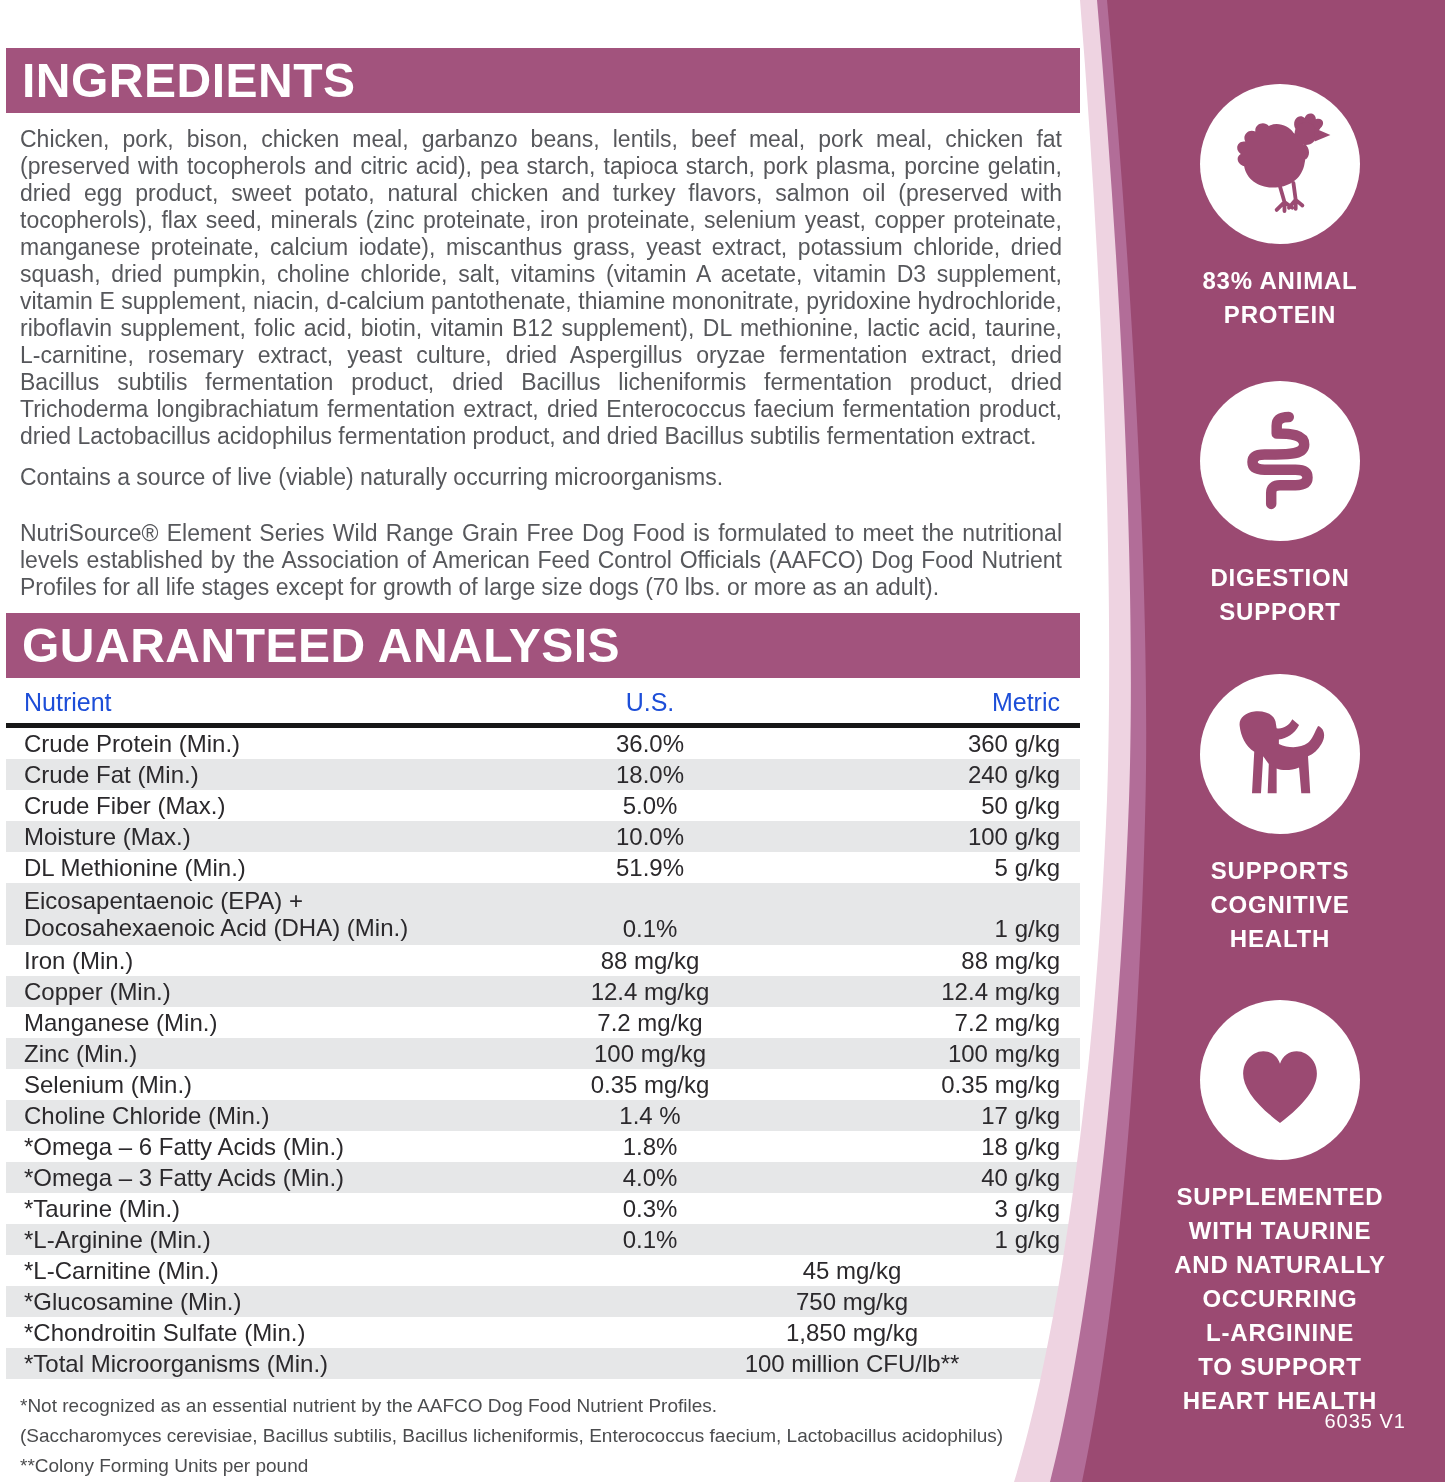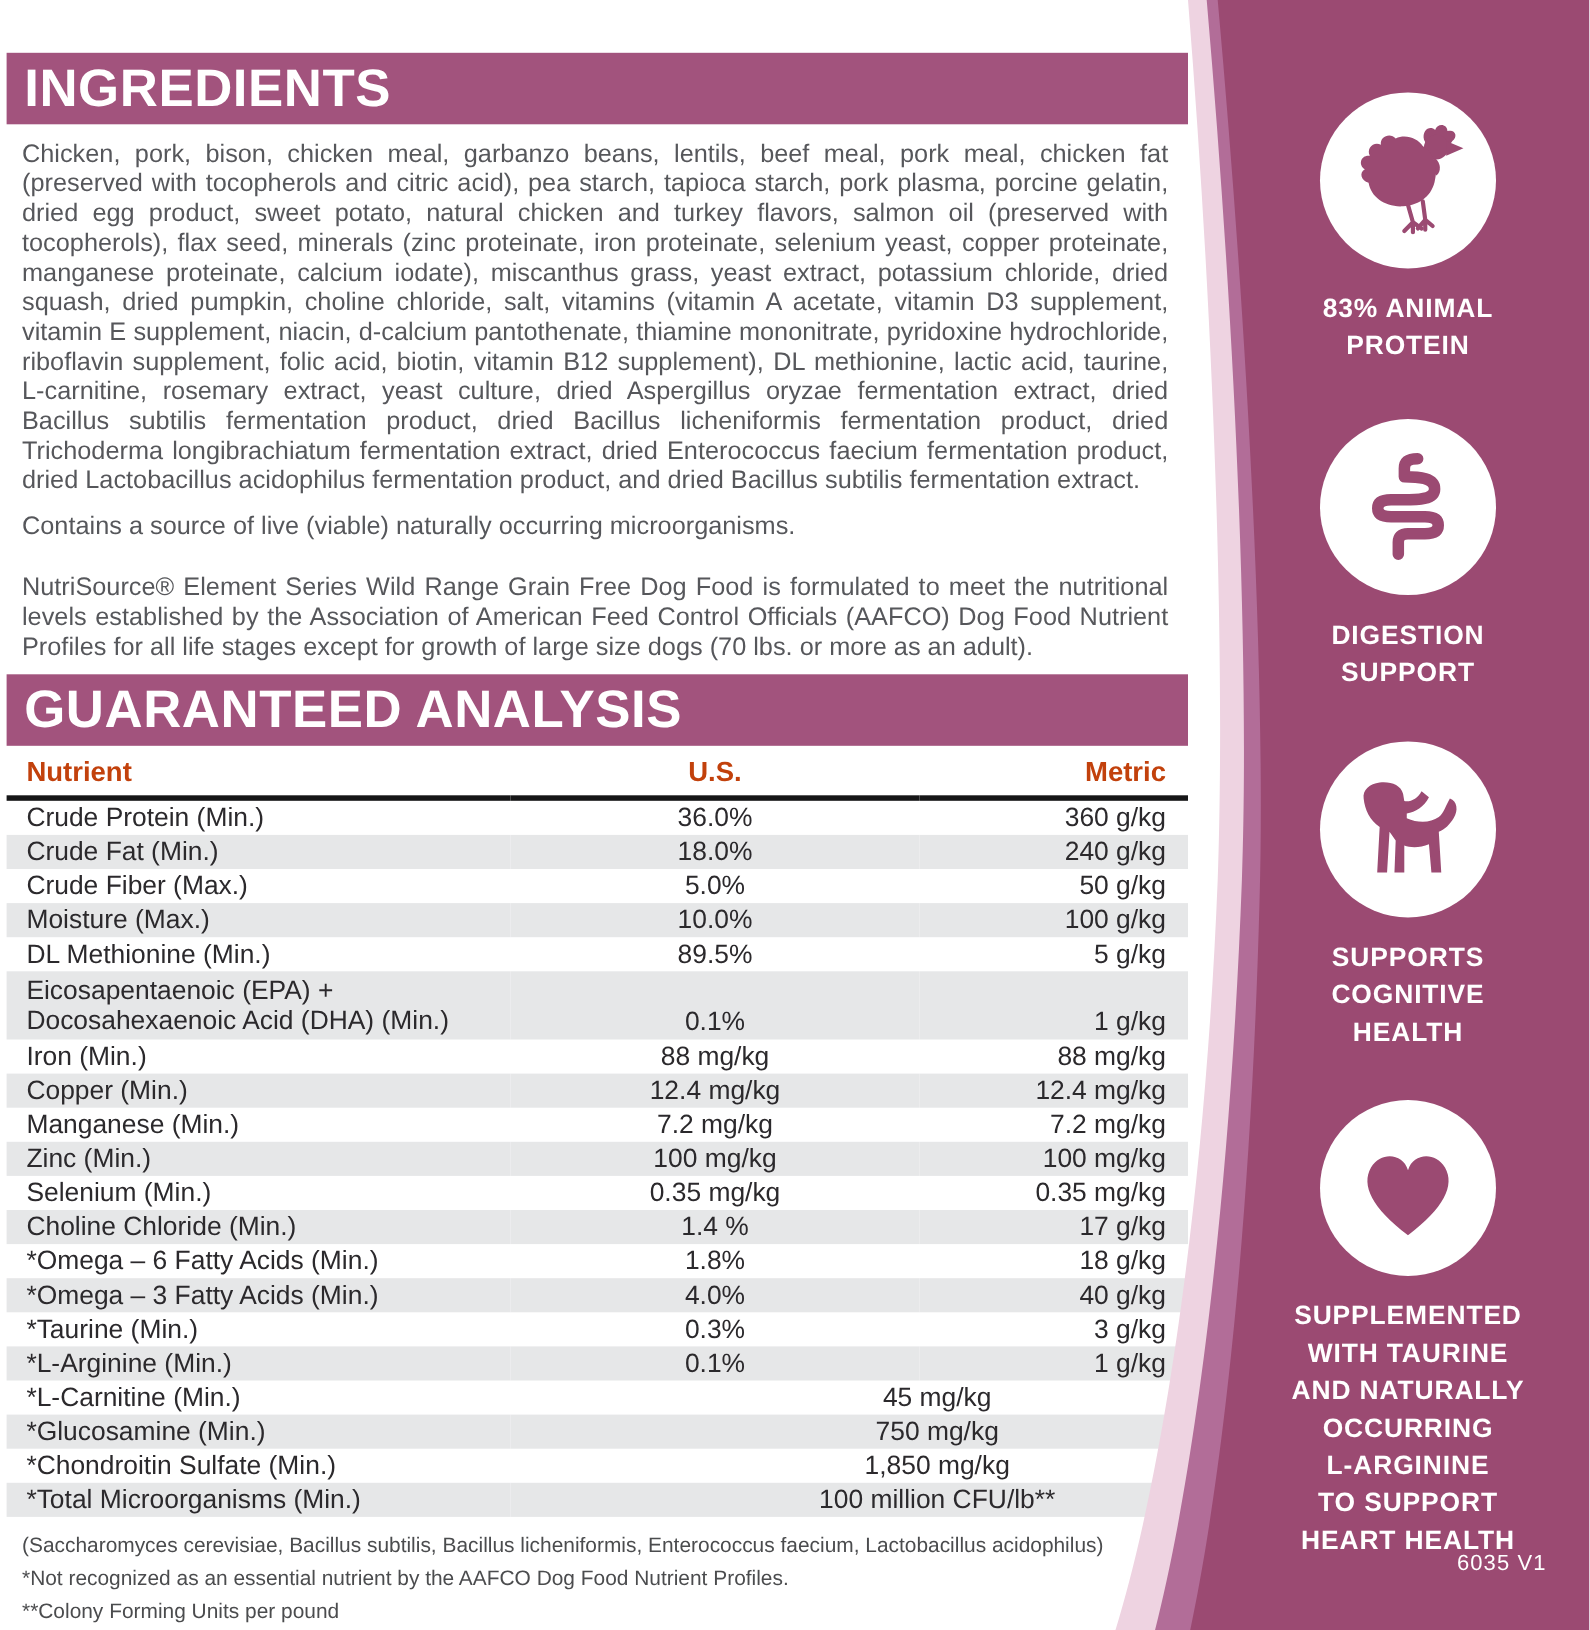--- a/index.html
+++ b/index.html
@@ -28,21 +28,21 @@
   }
   .para.first{margin-top:13px;}
   .para.plain{text-align:left;margin-top:14px;}
   .para.aafco{margin-top:29px;}
   .bar.second{margin-top:12px;}
   table{
     border-collapse:collapse;margin-left:-14px;width:1074px;margin-top:6px;
     font-size:24px;color:var(--table-text);table-layout:fixed;
   }
   col.c1{width:458px;}col.c2{width:372px;}col.c3{width:244px;}
-  th{font-size:25px;font-weight:bold;color:#c2410c;padding:4px 0 6px 0;border-bottom:5px solid #161617;}
+  th{font-size:25px;font-weight:normal;color:#1d4ed8;padding:4px 0 6px 0;border-bottom:5px solid #161617;}
   th.h-nutrient{text-align:left;padding-left:18px;}
   th.h-us{text-align:center;}
   th.h-metric{text-align:right;padding-right:20px;}
   td{height:31px;padding:0;line-height:27px;vertical-align:middle;}
   tr.striped{background:var(--row-stripe);}
   td.nutrient{text-align:left;padding-left:18px;}
   td.us{text-align:center;}
   td.metric{text-align:right;padding-right:20px;}
   td.pre{white-space:pre-line;height:62px;}
   tr.tall td.us,tr.tall td.metric{vertical-align:bottom;padding-bottom:3px;}
@@ -109,21 +109,21 @@
           <td class="us">5.0%</td>
           <td class="metric">50 g/kg</td>
         </tr>
       <tr class="striped">
           <td class="nutrient">Moisture (Max.)</td>
           <td class="us">10.0%</td>
           <td class="metric">100 g/kg</td>
         </tr>
       <tr>
           <td class="nutrient">DL Methionine (Min.)</td>
-          <td class="us">89.5%</td>
+          <td class="us">51.9%</td>
           <td class="metric">5 g/kg</td>
         </tr>
       <tr class="striped tall">
           <td class="nutrient pre">Eicosapentaenoic (EPA) +
 Docosahexaenoic Acid (DHA) (Min.)</td>
           <td class="us">0.1%</td>
           <td class="metric">1 g/kg</td>
         </tr>
       <tr>
           <td class="nutrient">Iron (Min.)</td>
@@ -188,22 +188,22 @@
           <td class="spanval" colspan="2">1,850 mg/kg</td>
         </tr>
       <tr class="striped">
           <td class="nutrient">*Total Microorganisms (Min.)</td>
           <td class="spanval" colspan="2">100 million CFU/lb**</td>
         </tr>
     </tbody>
   </table>
 
   <div class="footnotes">
+    <div>*Not recognized as an essential nutrient by the AAFCO Dog Food Nutrient Profiles.</div>
     <div>(Saccharomyces cerevisiae, Bacillus subtilis, Bacillus licheniformis, Enterococcus faecium, Lactobacillus acidophilus)</div>
-    <div>*Not recognized as an essential nutrient by the AAFCO Dog Food Nutrient Profiles.</div>
     <div>**Colony Forming Units per pound</div>
   </div>
 </div>
 
 <svg class="sidebar-svg" viewBox="0 0 445 1482" aria-hidden="true">
   <path d="M80 0 C104 300 114 600 107 800 C95 1100 55 1350 14 1482 L445 1482 L445 0 Z" fill="#eed3e1"></path>
   <path d="M97 0 C123 300 136 600 129 800 C118 1100 84 1350 50 1482 L445 1482 L445 0 Z" fill="#b26d98"></path>
   <path d="M107 0 C134 300 151 620 145 820 C137 1120 110 1350 82 1482 L445 1482 L445 0 Z" fill="#9b4a72"></path>
 </svg>
 

